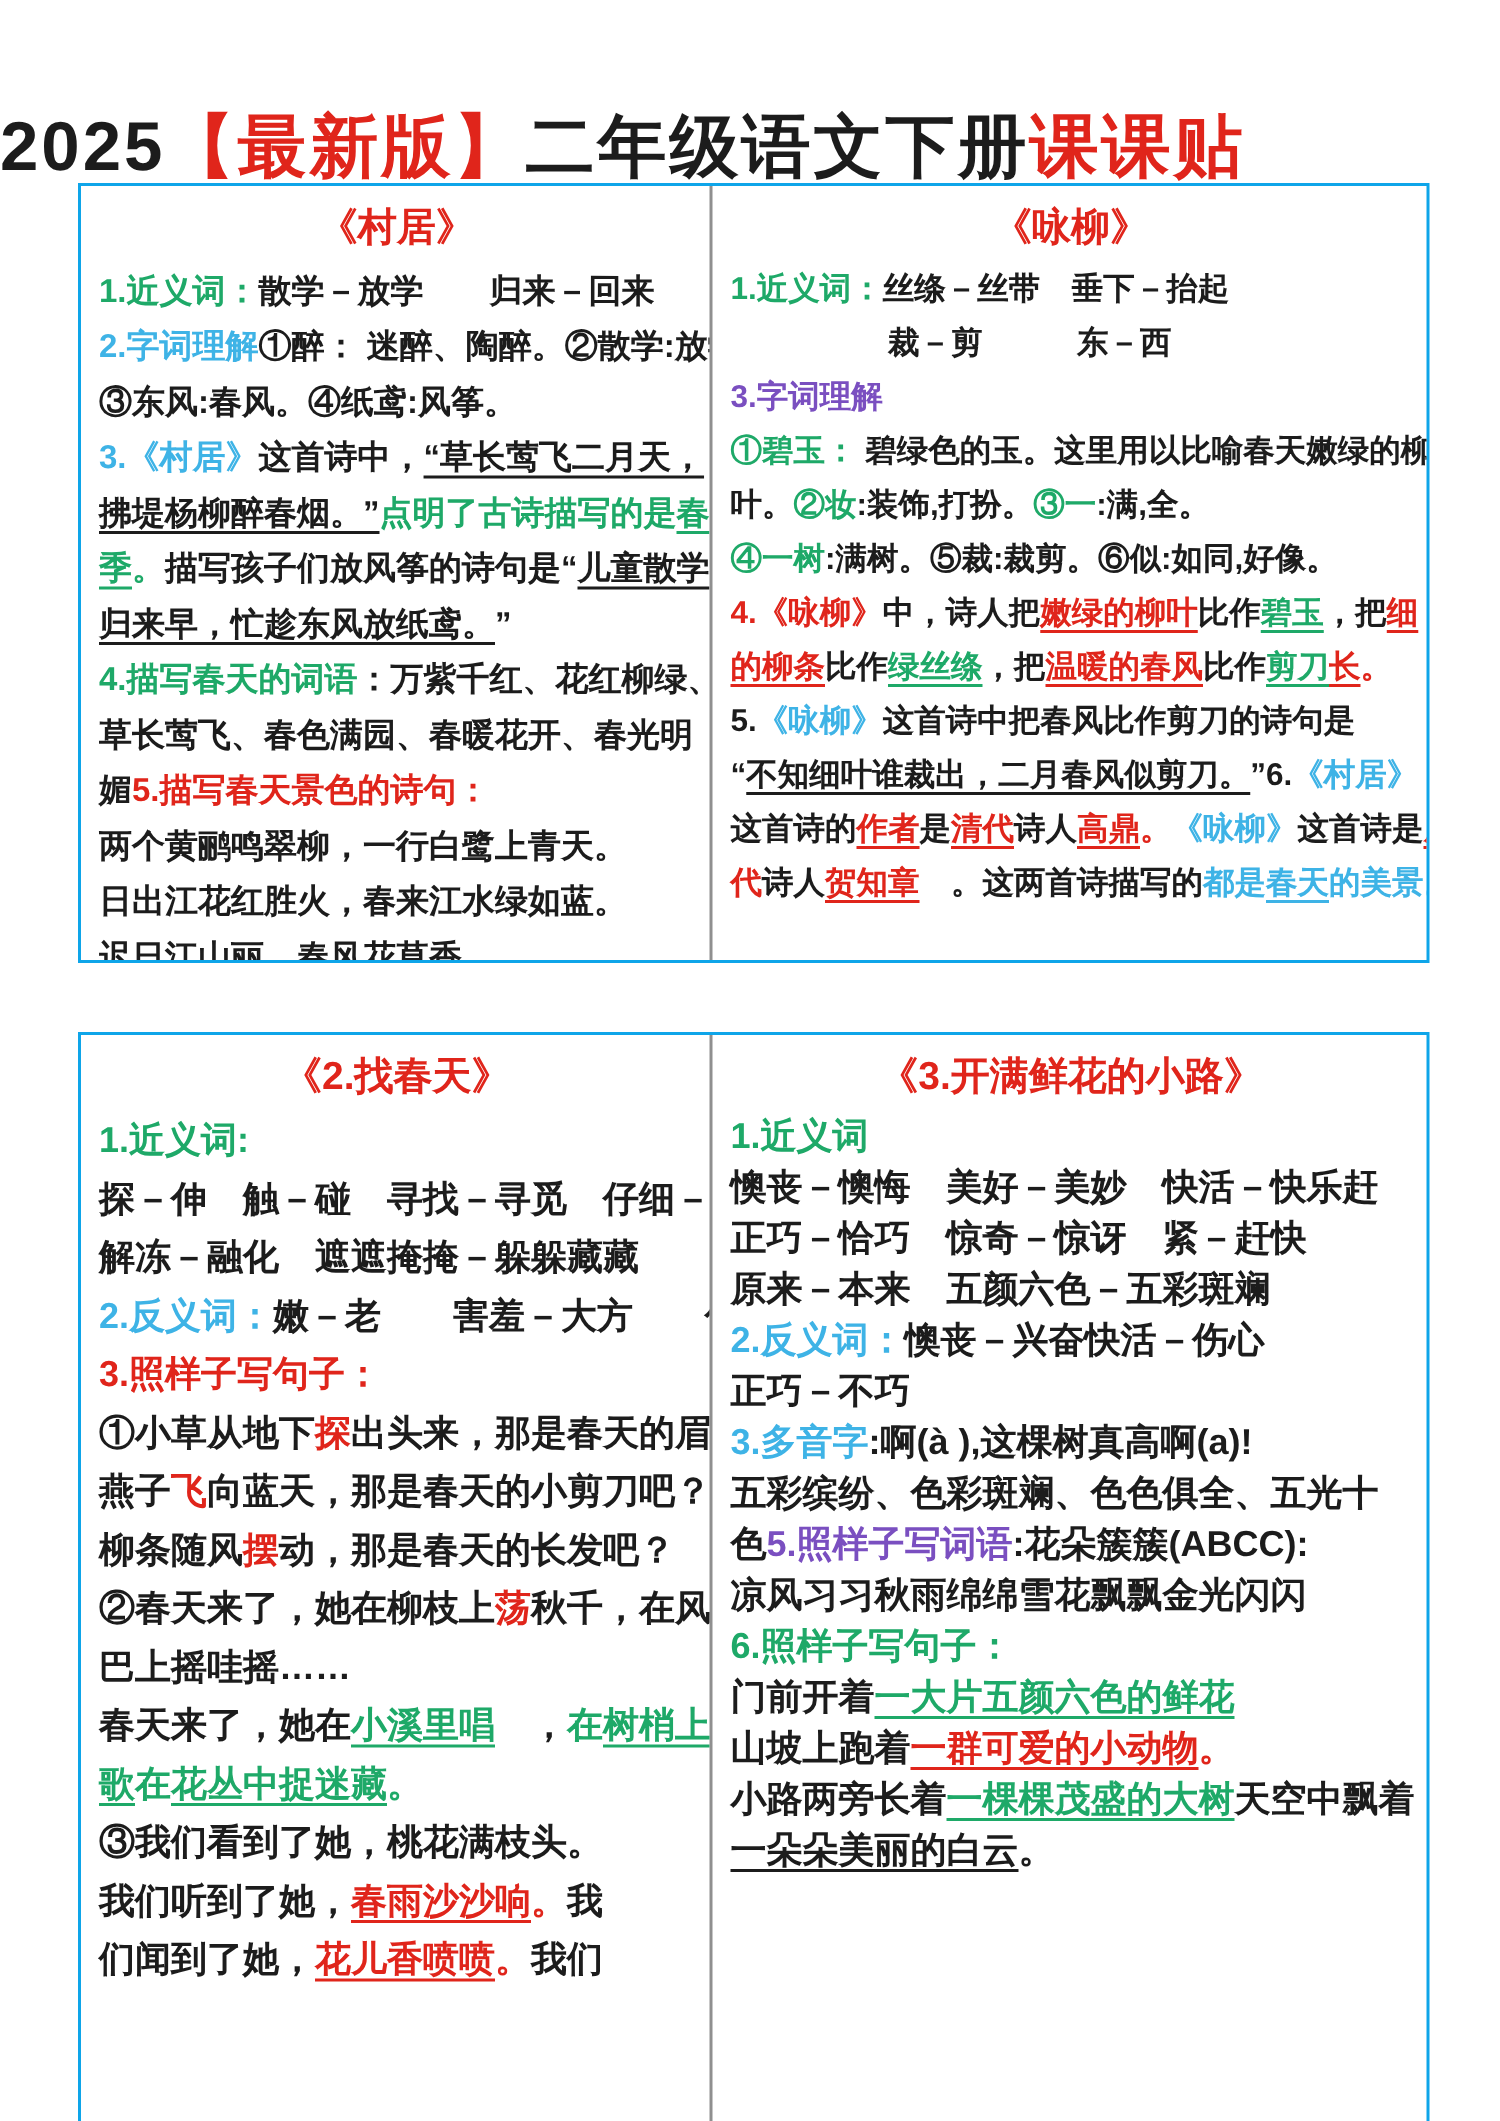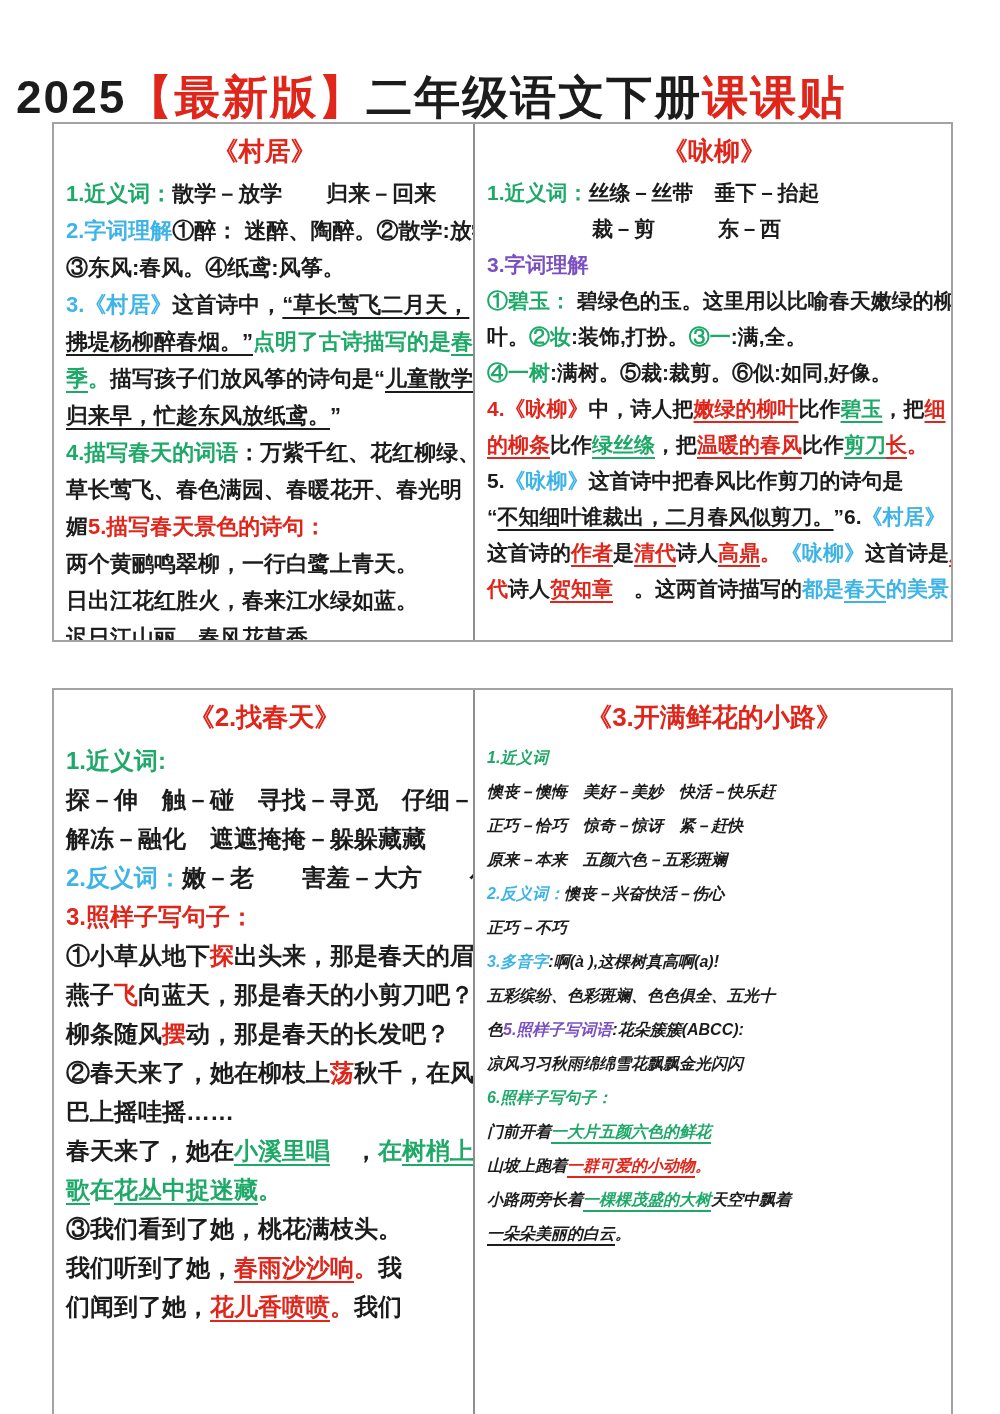--- a/index.html
+++ b/index.html
@@ -5,45 +5,45 @@
   html,body{margin:0;padding:0;}
   body{
     width:1000px;height:1414px;
     background:#ffffff;
     font-family:"Liberation Sans",sans-serif;
     color:#1c1c1c;
     position:relative;
     font-weight:bold;
   }
   .main-title{
-    position:absolute;left:16px;top:36px;width:812px;
+    position:absolute;left:0;top:36px;width:812px;
     text-align:center;font-size:46px;font-weight:bold;
     letter-spacing:2px;white-space:nowrap;
   }
   .main-title .t-red{color:var(--red);}
   .box{
     position:absolute;left:52px;width:901px;
-    border:2px solid #a3a3a3;
+    border:2px solid #0ea5e9;
     display:flex;box-sizing:border-box;background:#fff;
   }
   .box-top{top:122px;height:520px;}
   .box-bottom{top:688px;height:797px;}
   .panel{box-sizing:border-box;padding:6px 10px 6px 12px;overflow:hidden;}
   .panel-l{width:421px;border-right:2px solid #8f8f8f;}
   .panel-r{flex:1;}
   .panel-title{
     text-align:center;color:var(--red);
     font-size:26px;font-weight:bold;margin:4px 0 6px 0;
   }
   .line{white-space:nowrap;}
   
   .p-cunju  .line{font-size:22px;line-height:37px;}
   .p-yong   .line{font-size:21px;line-height:36px;}
   .p-zhao   .line{font-size:24px;line-height:39px;}
-  .p-kaiman .line{font-size:16px;line-height:34px;font-style:italic;}
+  .p-kaiman .line{font-size:24px;line-height:34px;}
   .c-red{color:var(--red);}
   .c-green{color:var(--green);}
   .c-cyan{color:var(--cyan);}
   .c-purple{color:var(--purple);}
   .u{
     text-decoration:underline;
     text-decoration-thickness:2px;
     text-underline-offset:5px;
   }
 </style>

